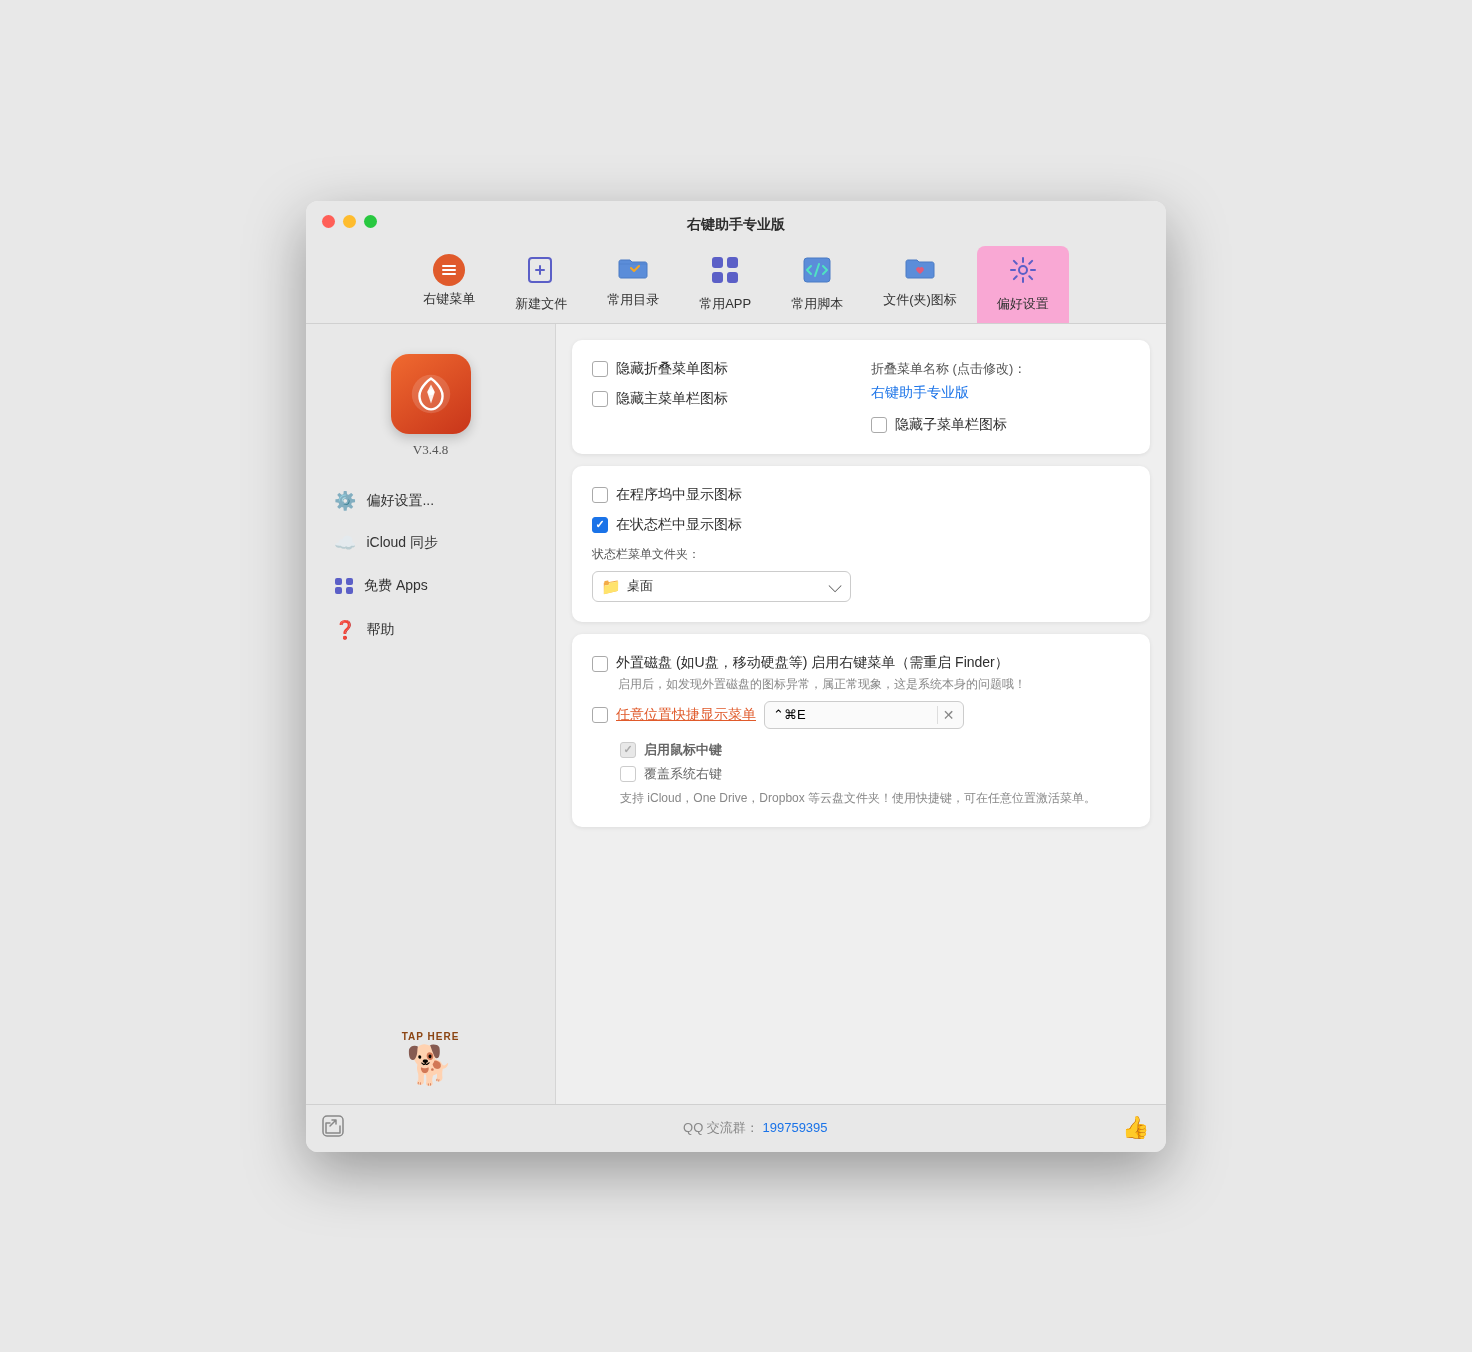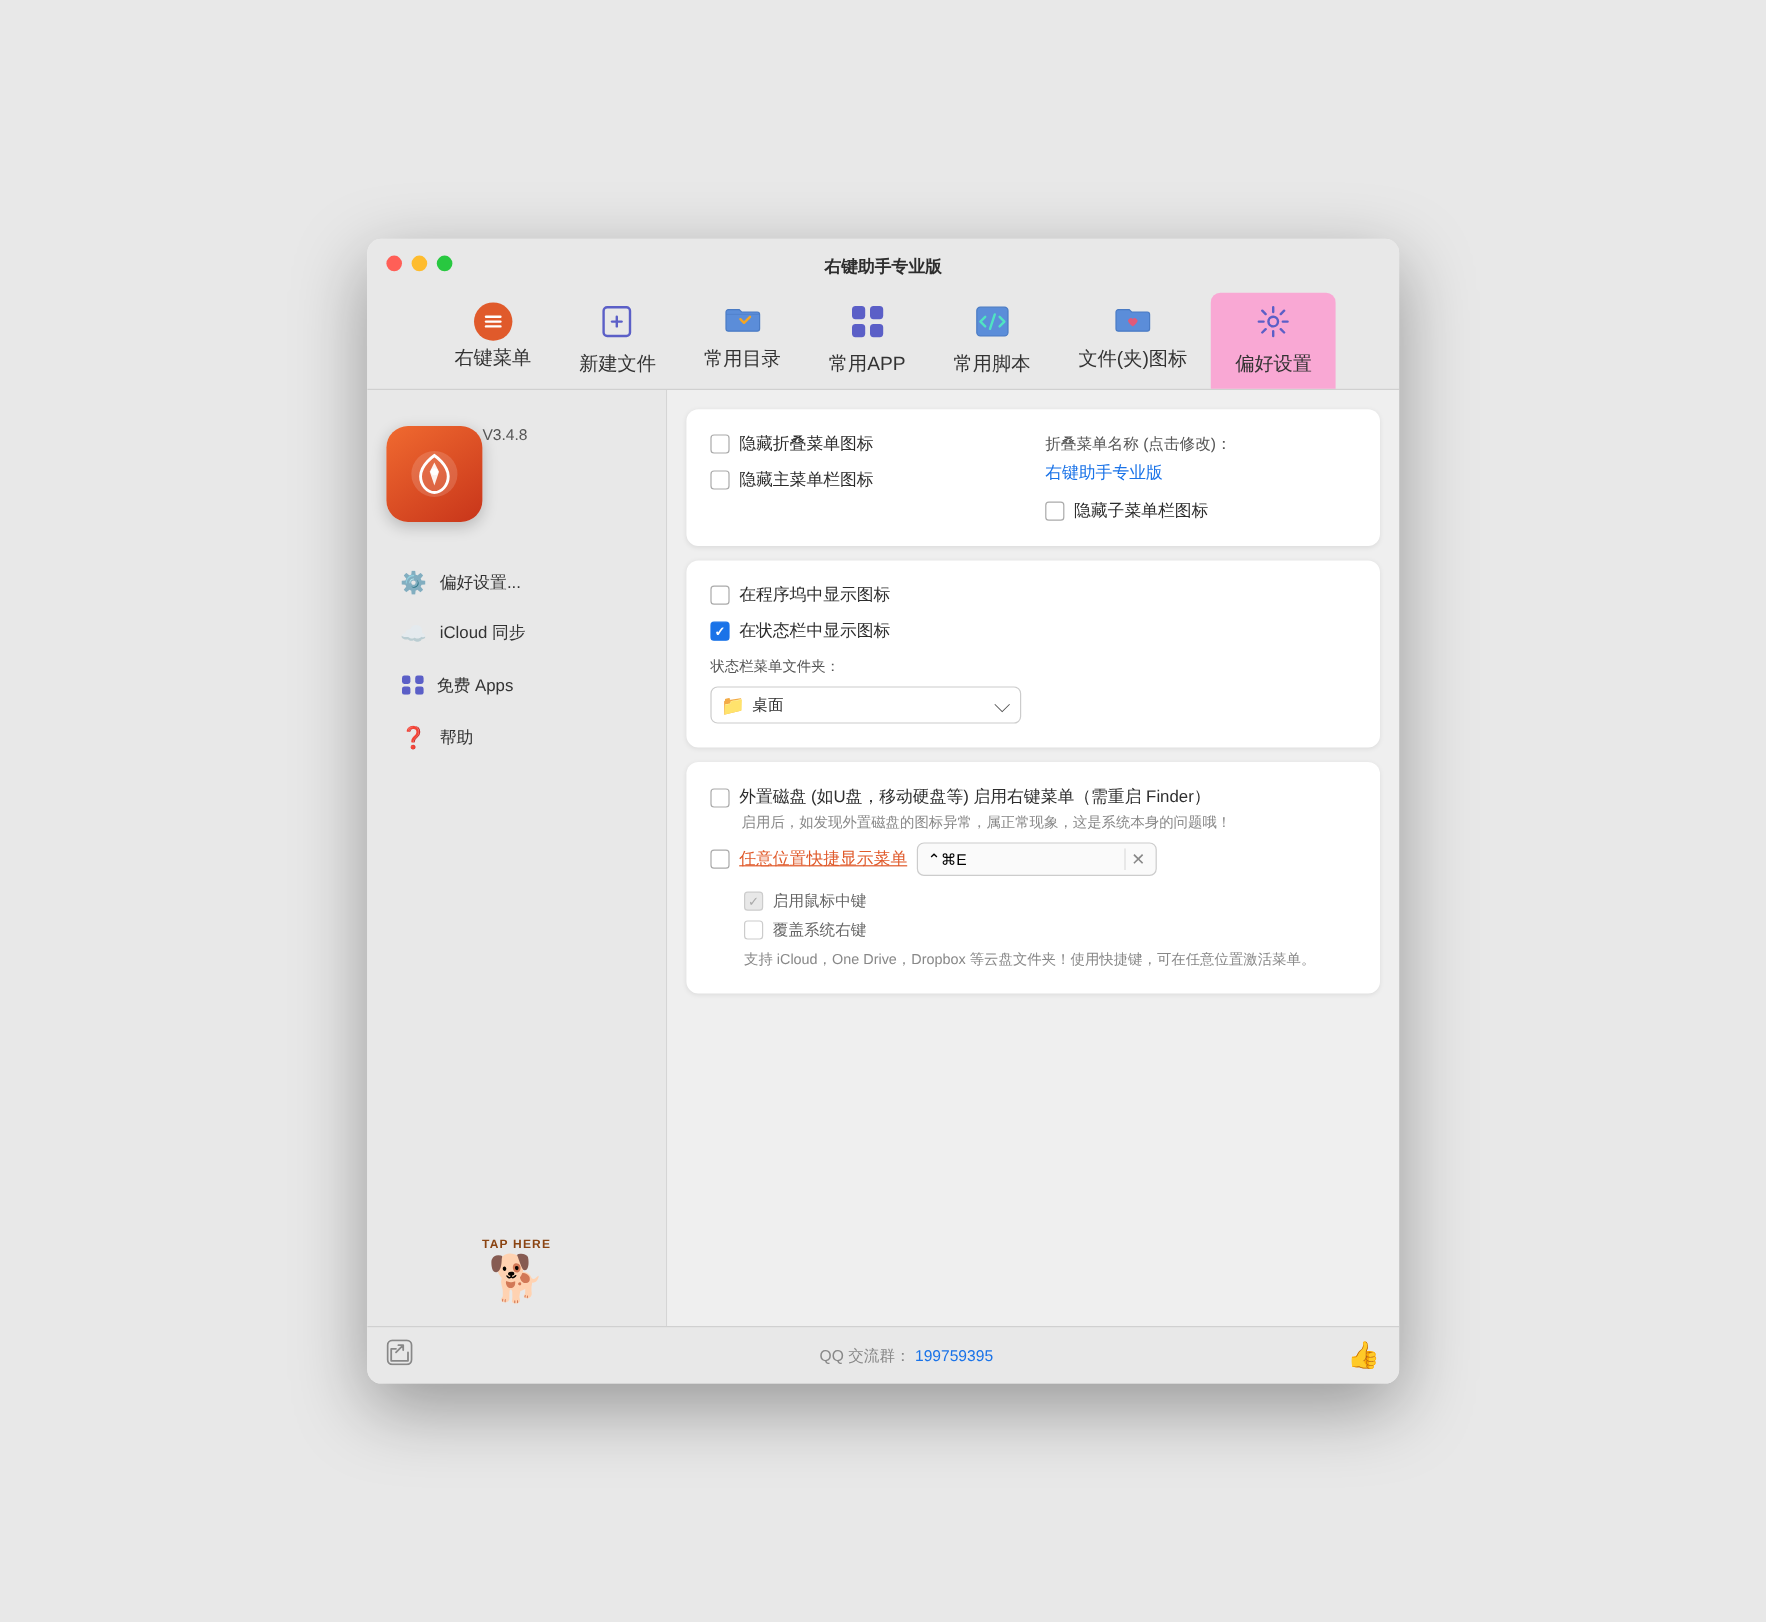--- a/index.html
+++ b/index.html
@@ -59,43 +59,45 @@
     }
     .toolbar-item.active {
       background: #f9a8d4;
     }
     .toolbar-icon {
       font-size: 28px;
       margin-bottom: 4px;
       line-height: 1;
     }
     .toolbar-label {
-      font-size: 16px;
+      font-size: 13px;
       color: #333;
       white-space: nowrap;
     }
     .toolbar-item.active .toolbar-label { color: #333; }
 
     .main-content {
       display: flex;
       min-height: 780px;
     }
     .sidebar {
       width: 250px;
       background: #e8e8e8;
       padding: 20px 16px;
       display: flex;
       flex-direction: column;
       border-right: 1px solid #d5d5d5;
     }
     .app-icon-area {
       display: flex;
-      flex-direction: row;
+      flex-direction: column;
+      align-items: center;
       margin-bottom: 24px;
       margin-top: 10px;
+      font-family: Liberation Serif, serif;
     }
     .app-icon {
       width: 80px;
       height: 80px;
       border-radius: 18px;
       background: linear-gradient(145deg, #f06a30, #c8351a);
       display: flex;
       align-items: center;
       justify-content: center;
       margin-bottom: 8px;
@@ -544,21 +546,21 @@
 
         <div class="hotkey-row row">
           <div class="checkbox"></div>
           <span class="quick-label">任意位置快捷显示菜单</span>
           <div class="hotkey-field">
             <span style="flex:1;">⌃⌘E</span>
             <span class="hotkey-clear">✕</span>
           </div>
         </div>
 
-        <div class="sub-option" style="margin-bottom: 6px;">
+        <div class="sub-option" style="margin-bottom: 6px; font-weight: bold;">
           <div class="checkbox indeterminate"></div>
           <span>启用鼠标中键</span>
         </div>
         <div class="sub-option" style="margin-bottom: 6px;">
           <div class="checkbox"></div>
           <span>覆盖系统右键</span>
         </div>
 
         <p class="desc-small">支持 iCloud，One Drive，Dropbox 等云盘文件夹！使用快捷键，可在任意位置激活菜单。</p>
       </div>

